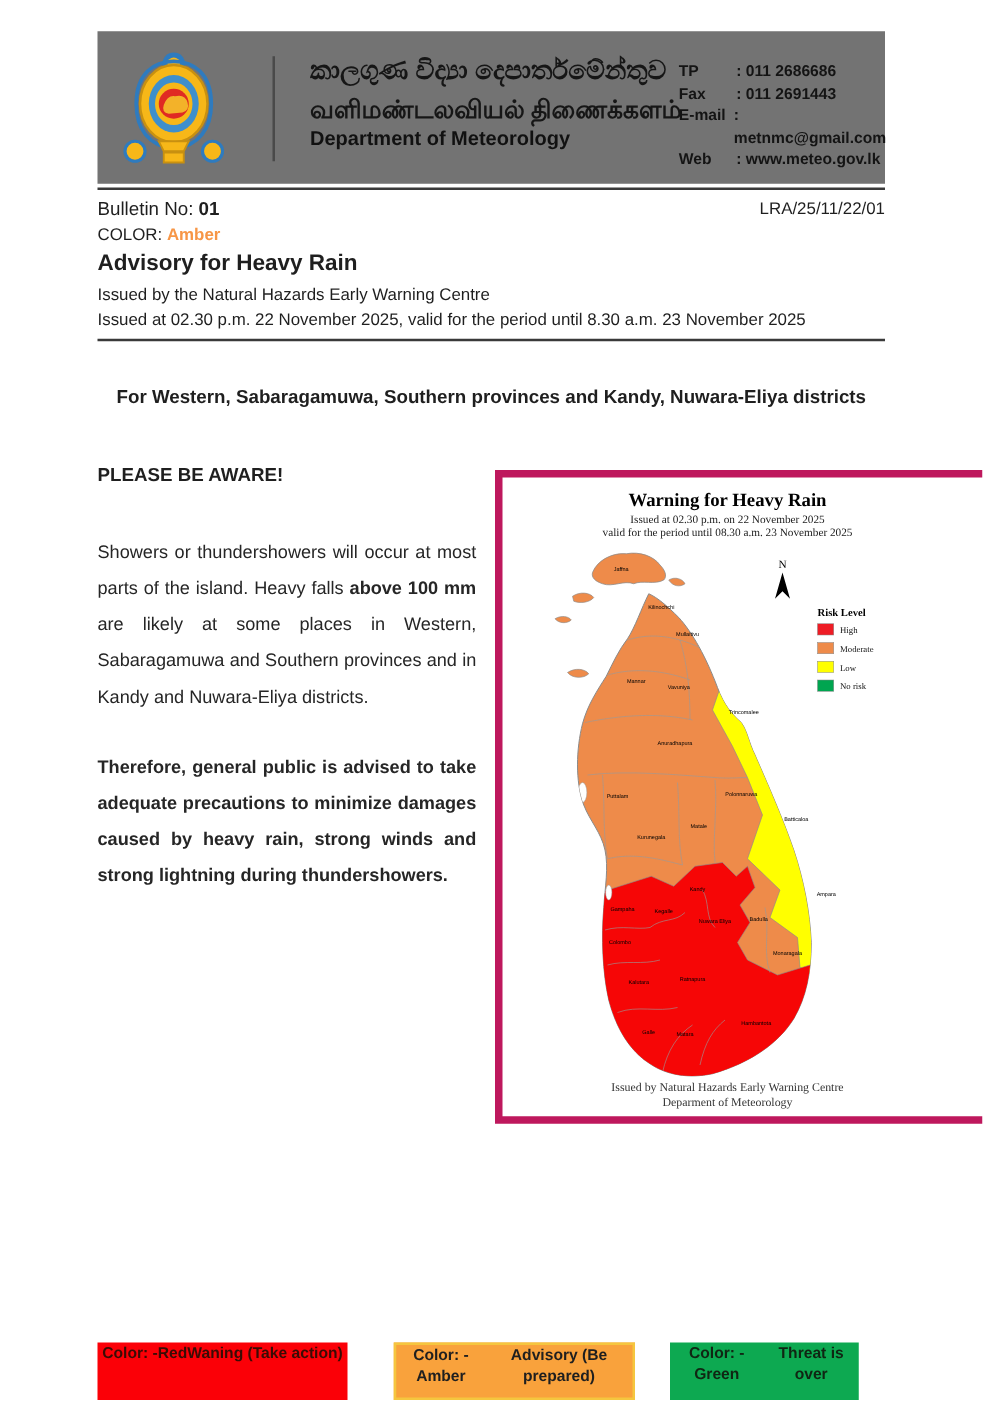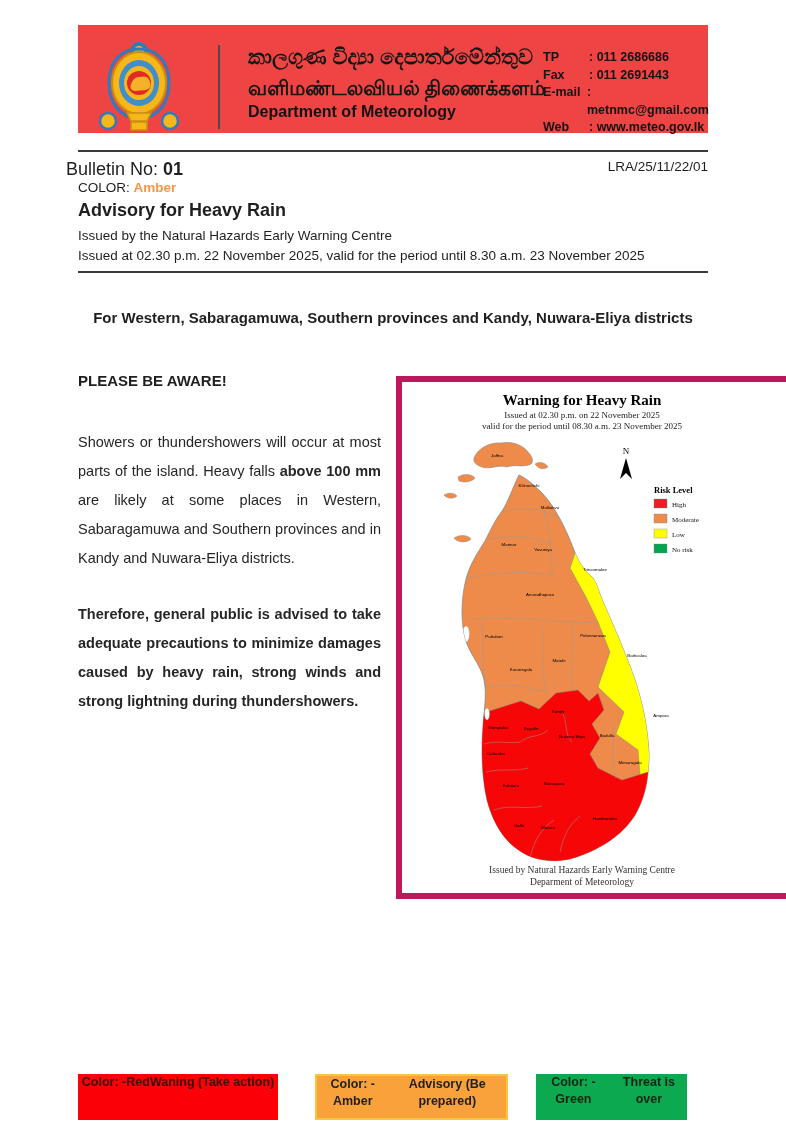--- a/index.html
+++ b/index.html
@@ -1,31 +1,31 @@
 <!DOCTYPE html>
 <html><head>
 <meta charset="utf-8">
 <style>
   html,body{margin:0;padding:0;background:#ffffff;}
   .page{position:relative;width:786px;height:1135px;background:#ffffff;
         font-family:"Liberation Sans",sans-serif;color:#1f1f1f;overflow:hidden;}
   
-  .header-box{position:absolute;left:78px;top:25px;width:630px;height:108px;background:#ef4444;}
+  .header-box{position:absolute;left:78px;top:25px;width:630px;height:122px;background:#737373;}
   .logo{position:absolute;left:15px;top:12px;width:92px;height:98px;}
   .header-divider{position:absolute;left:140px;top:20px;width:2px;height:84px;background:#4a4a4a;}
   .title-si{position:absolute;left:170px;top:20px;font-size:21px;font-weight:bold;color:#161616;white-space:nowrap;}
   .title-ta{position:absolute;left:170px;top:52px;font-size:20px;font-weight:bold;font-family:"Liberation Serif",serif;color:#161616;white-space:nowrap;}
   .title-en{position:absolute;left:170px;top:78px;font-size:16px;font-weight:bold;color:#111;white-space:nowrap;}
   .contact{position:absolute;left:432px;top:24px;font-size:12.5px;font-weight:600;color:#141414;line-height:17.5px;}
   .contact .row{display:flex;margin-left:33px;}
   .contact .lbl{width:46px;}
   
   .rule{position:absolute;left:78px;width:630px;height:2px;background:#3a3a3a;}
   
-  .bulletin-no{position:absolute;left:66px;top:159px;font-size:18px;}
+  .bulletin-no{position:absolute;left:78px;top:159px;font-size:15px;}
   .ref-no{position:absolute;left:78px;top:159px;width:630px;text-align:right;font-size:13.5px;}
   .color-line{position:absolute;left:78px;top:180px;font-size:13.5px;}
   .color-amber{color:#f79646;font-weight:bold;}
   .adv-title{position:absolute;left:78px;top:200px;font-size:18px;font-weight:bold;}
   .issued-by{position:absolute;left:78px;top:228px;font-size:13.5px;}
   .issued-at{position:absolute;left:78px;top:248px;font-size:13.5px;}
   
   .region-heading{position:absolute;left:83px;top:306px;width:620px;text-align:center;
       font-size:15px;font-weight:bold;line-height:24px;}
   .aware{position:absolute;left:78px;top:372px;font-size:15px;font-weight:bold;}

